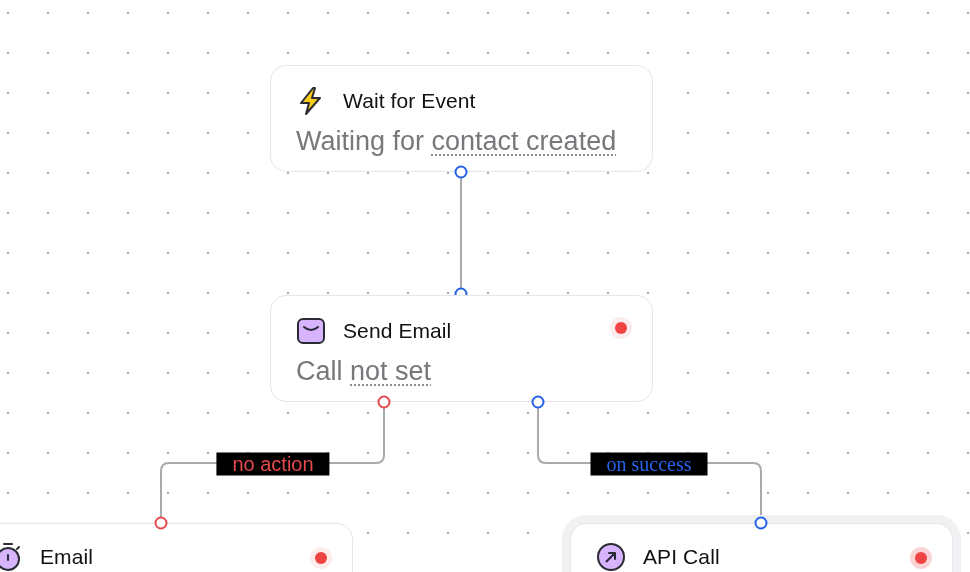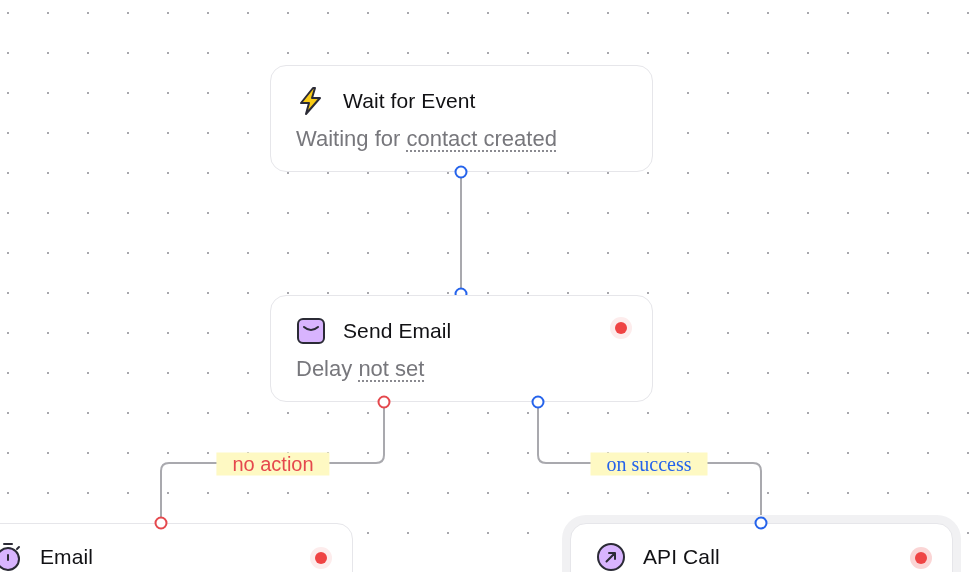--- a/index.html
+++ b/index.html
@@ -14,35 +14,35 @@
     .canvas { position: absolute; left: 0; top: 0; width: 970px; height: 456px; }
     svg.edges { position: absolute; left: 0; top: 0; width: 970px; height: 572px; pointer-events: none; }
     .node {
       position: absolute; box-sizing: border-box;
       background: #ffffff; border: 1.5px solid #e6e6ea; border-radius: 16px;
     }
     .node.selected { box-shadow: 0 0 0 8px #f1f1f3; }
     .node-head { position: absolute; left: 25px; top: 20px; display: flex; align-items: center; }
     .node-icon { width: 30px; height: 30px; display: inline-flex; align-items: center; justify-content: center; }
     .node-title { margin-left: 17px; font-size: 21px; color: #111114; letter-spacing: 0.1px; }
-    .node-sub { position: absolute; left: 25px; top: 60px; font-size: 22px; color: #77777c; white-space: nowrap; }
+    .node-sub { position: absolute; left: 25px; top: 60px; font-size: 27px; color: #77777c; white-space: nowrap; }
     .node-sub .val { text-decoration: underline dotted #8a8a90; text-decoration-thickness: 1.5px; text-underline-offset: 4px; }
     .status-dot {
       position: absolute; width: 12px; height: 12px; border-radius: 50%;
       background: #ef4444; box-shadow: 0 0 0 5px #fdecec;
     }
     .selected .status-dot { box-shadow: 0 0 0 5px #fbd5d5; }
     .handle {
       position: absolute; width: 9px; height: 9px; border-radius: 50%;
       background: #fff; border: 2px solid #2563eb; box-sizing: content-box;
       transform: translate(-50%, -50%);
     }
     .handle.red { border-color: #e5484d; }
     .edge-label {
-      position: absolute; font-size: 20px; background: #fef9c3; padding: 0 16px;
+      position: absolute; font-size: 20px; background: #000000; padding: 0 16px;
       transform: translate(-50%, -50%); white-space: nowrap;
     }
     .edge-label.red { color: #e5484d; }
     .edge-label.blue { color: #2563eb; }
   </style>
 </head>
 <body>
 
 <div class="canvas">
 
@@ -74,21 +74,21 @@
       <span class="node-icon">
         <svg width="30" height="28" viewBox="0 0 30 28">
           <rect x="2" y="2" width="26" height="24" rx="5" fill="#d8b4fe" stroke="#2b2b36" stroke-width="2"></rect>
           <path d="M8 10 Q15 16 22 10" stroke="#2b2b36" stroke-width="2" fill="none" stroke-linecap="round"></path>
         </svg>
       </span>
       <span class="node-title">Send Email</span>
     </div>
     <div class="status-dot" style="left:344px; top:26px;"></div>
     <div class="node-sub">
-      <span>Delay</span>
+      <span>Call</span>
       <span class="val">not set</span>
     </div>
   </div>
   <div class="handle red" style="left:384px; top:402px;"></div>
   <div class="handle" style="left:538px; top:402px;"></div>
 
   <div class="edge-label red" style="left:273px; top:464px;">no action</div>
   <div class="edge-label blue" style="left:649px; top:464px;font-family:Liberation Serif, serif;">on success</div>
 
   <div class="node" style="left:-32px; top:523px; width:385px; height:107px;">

